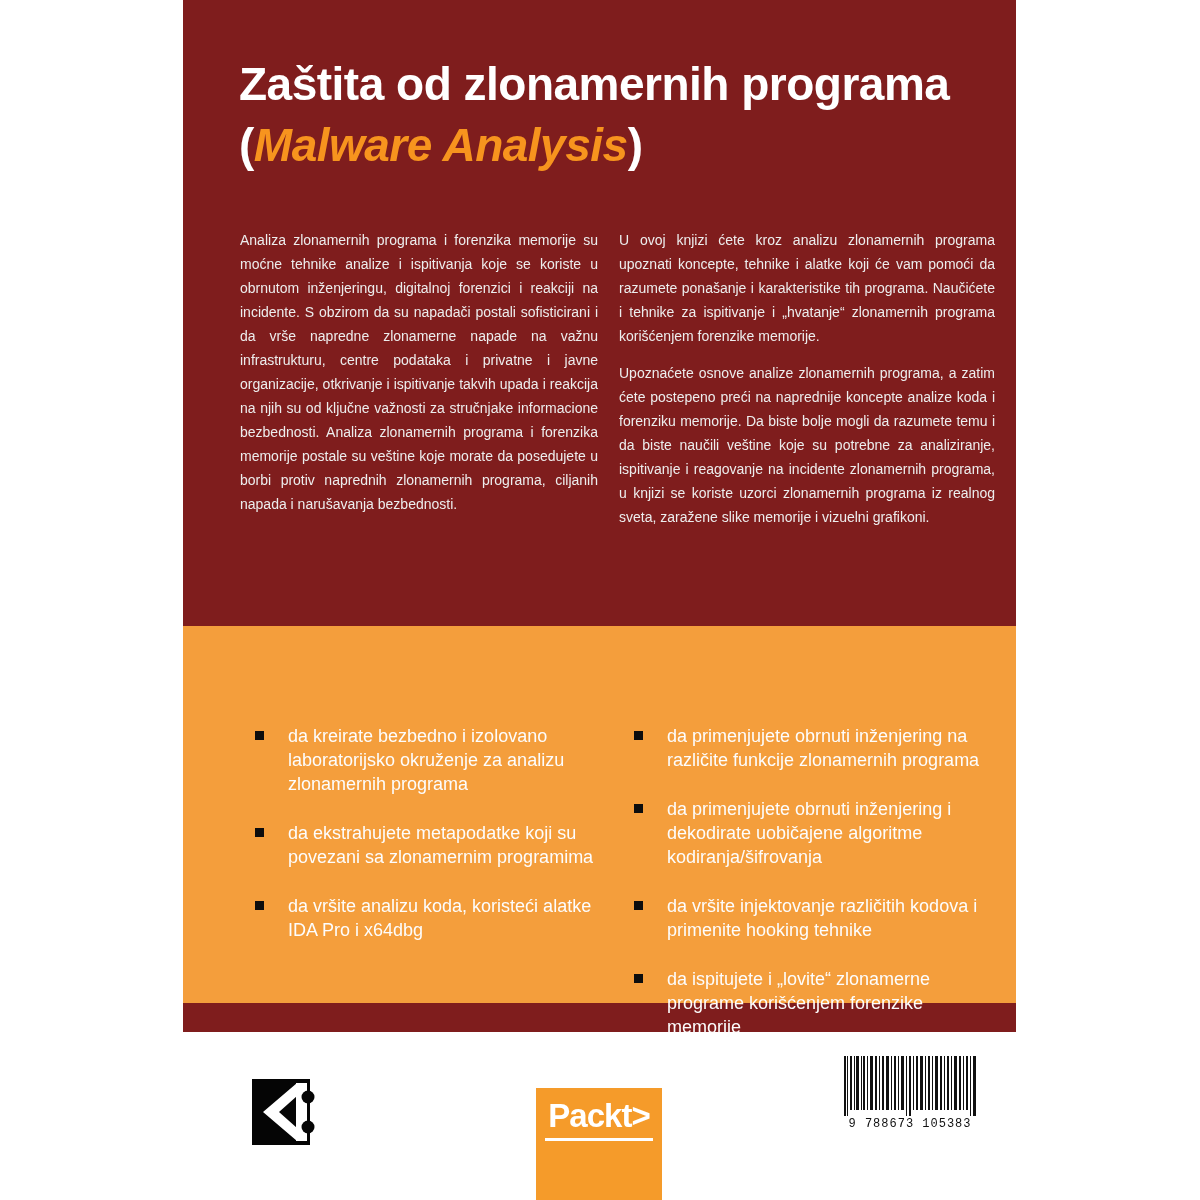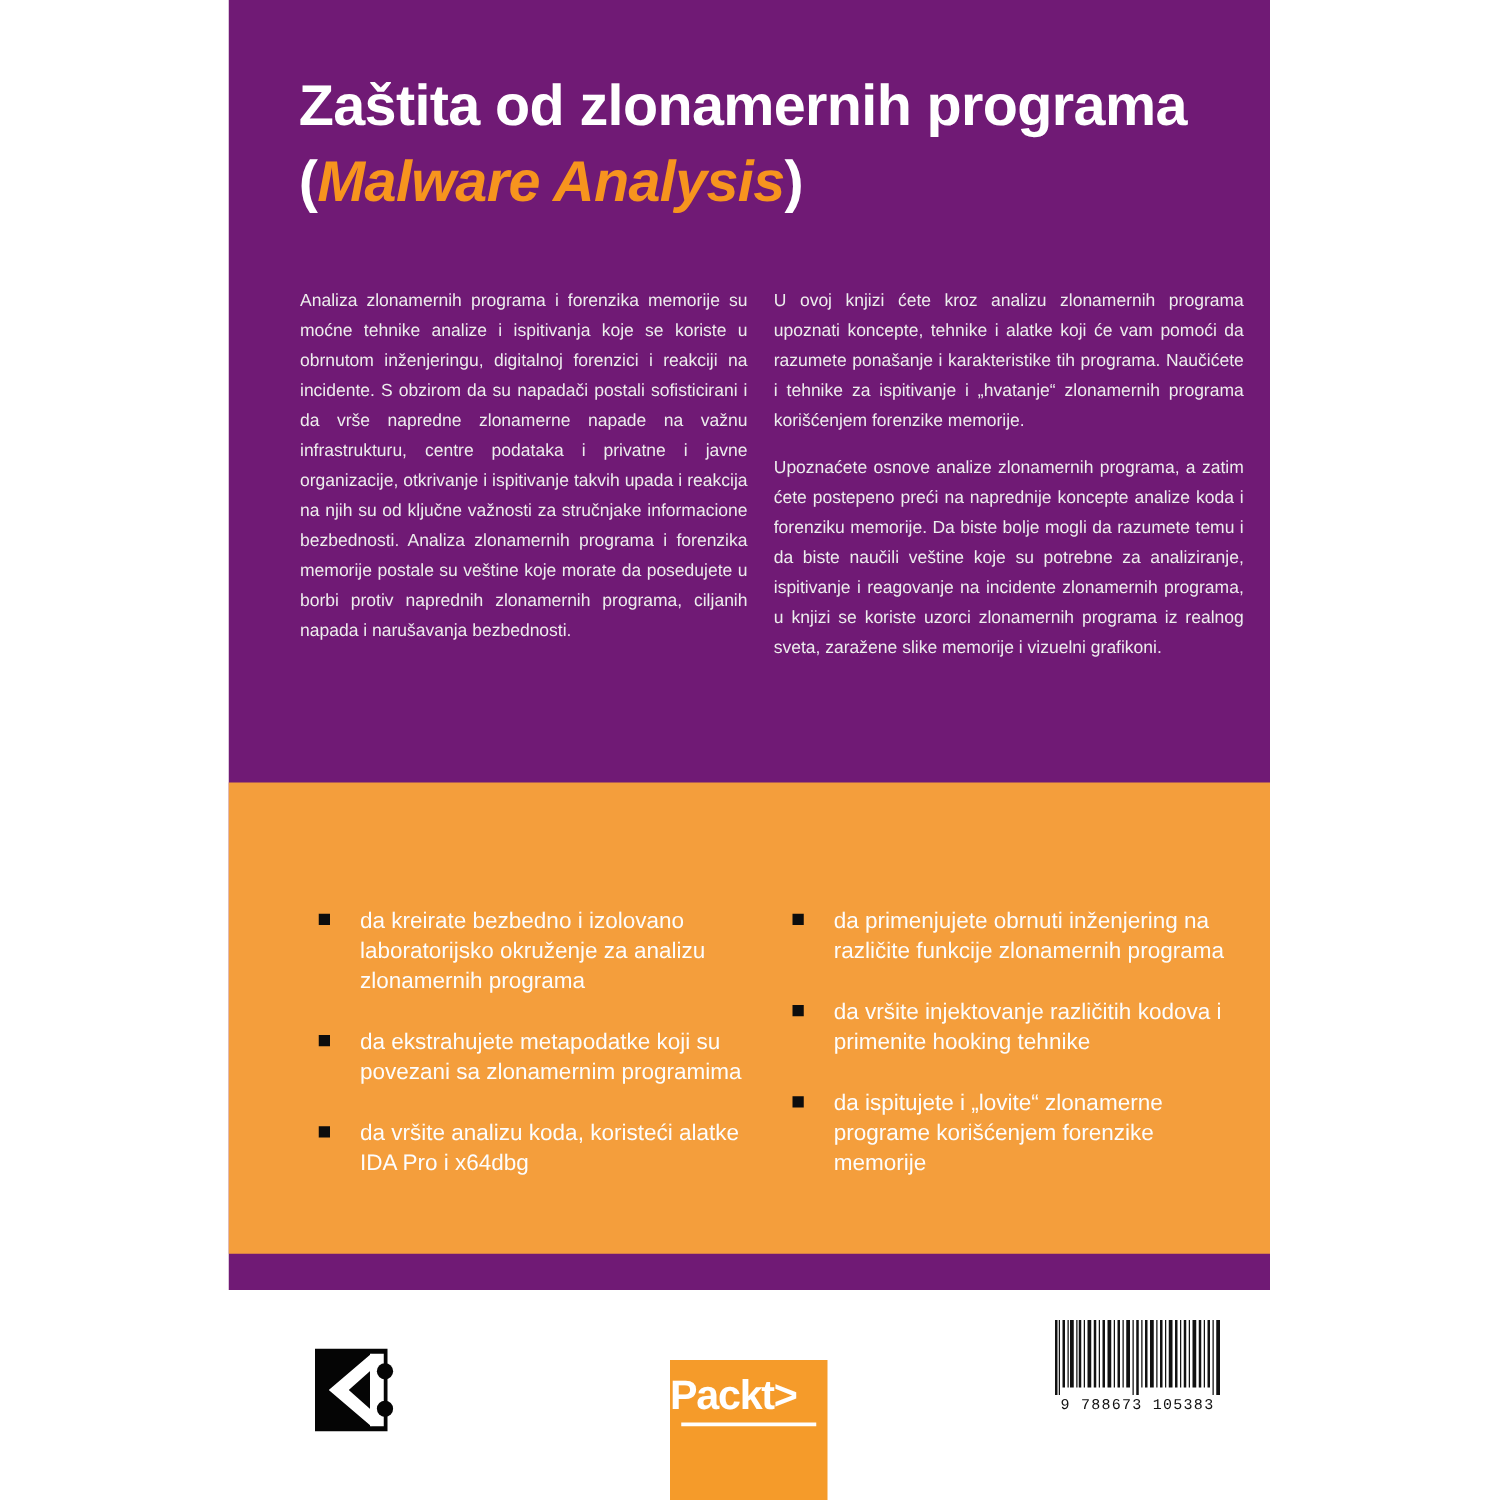--- a/index.html
+++ b/index.html
@@ -2,21 +2,21 @@
 <html><head>
 <meta charset="utf-8">
 <style>
   html,body { margin:0; padding:0; background:#ffffff; }
   .page {
     position:relative; width:1200px; height:1200px; background:#ffffff;
     font-family:"Liberation Sans", sans-serif; overflow:hidden;
   }
   .panel {
     position:absolute; left:183px; top:0; width:833px; height:1032px;
-    background:#701a75;
+    background:#7f1d1d;
   }
   
   .title-block { position:absolute; left:56px; top:54px; color:#ffffff;
     font-weight:bold; font-size:46px; line-height:61px; letter-spacing:-0.5px; }
   .title-en { color:#f7941e; font-style:italic; }
   
   .col { position:absolute; top:228px; color:#ededed; font-size:14px;
     line-height:24px; text-align:justify; }
   .col-left  { left:57px;  width:358px; }
   .col-right { left:436px; width:376px; }
@@ -37,21 +37,21 @@
   
   .kb-logo { position:absolute; left:62px; top:1062px; display:flex; align-items:center; }
   .kb-mark { width:72px; height:80px; flex:none; }
   .kb-text { margin-left:9px; color:#ffffff; }
   .kb-name { font-family:"Liberation Serif", serif; font-weight:bold;
     font-size:29px; line-height:27px; letter-spacing:0.5px; }
   .kb-founded { font-size:16px; font-weight:bold; letter-spacing:1px;
     border-bottom:2px solid #ffffff; padding-bottom:2px; margin-top:3px; }
   .kb-site { font-size:17px; font-weight:bold; letter-spacing:0.5px; margin-top:0; }
   .packt-box { position:absolute; left:353px; top:1088px; width:126px; height:112px;
-    background:#f59b2a; }
+    background:#f59b2a; text-align:center; }
   .packt-text { color:#ffffff; font-weight:bold; font-size:33px;
     letter-spacing:-1px; margin-top:9px; }
   .packt-rule { height:3px; background:#ffffff; margin:3px 9px 0 9px; }
   .isbn-label { position:absolute; left:595px; top:1029px; width:240px;
     text-align:center; color:#ffffff; font-size:15px; letter-spacing:0.3px; }
   .barcode-box { position:absolute; left:643px; top:1050px; width:146px; height:88px;
     background:#ffffff;padding-left:11px; }
   .barcode-bars { display:block; margin:6px auto 0 auto; width:132px; height:60px; }
   .barcode-number { text-align:center; color:#111111; font-size:12px;
     font-family:"Liberation Mono", monospace; letter-spacing:1px; margin-top:1px; }
@@ -90,20 +90,24 @@
         <li>
             <span class="bullet"></span>
             <span>da vršite analizu koda, koristeći alatke IDA Pro i x64dbg</span>
           </li>
       </ul>
 
       <ul class="learn-list list-right">
         <li>
             <span class="bullet"></span>
             <span>da primenjujete obrnuti inženjering na različite funkcije zlonamernih programa</span>
+          </li>
+        <li>
+            <span class="bullet"></span>
+            <span>da primenjujete obrnuti inženjering i dekodirate uobičajene algoritme kodiranja/šifrovanja</span>
           </li>
         <li>
             <span class="bullet"></span>
             <span>da vršite injektovanje različitih kodova i primenite hooking tehnike</span>
           </li>
         <li>
             <span class="bullet"></span>
             <span>da ispitujete i „lovite“ zlonamerne programe korišćenjem forenzike memorije</span>
           </li>
       </ul>

